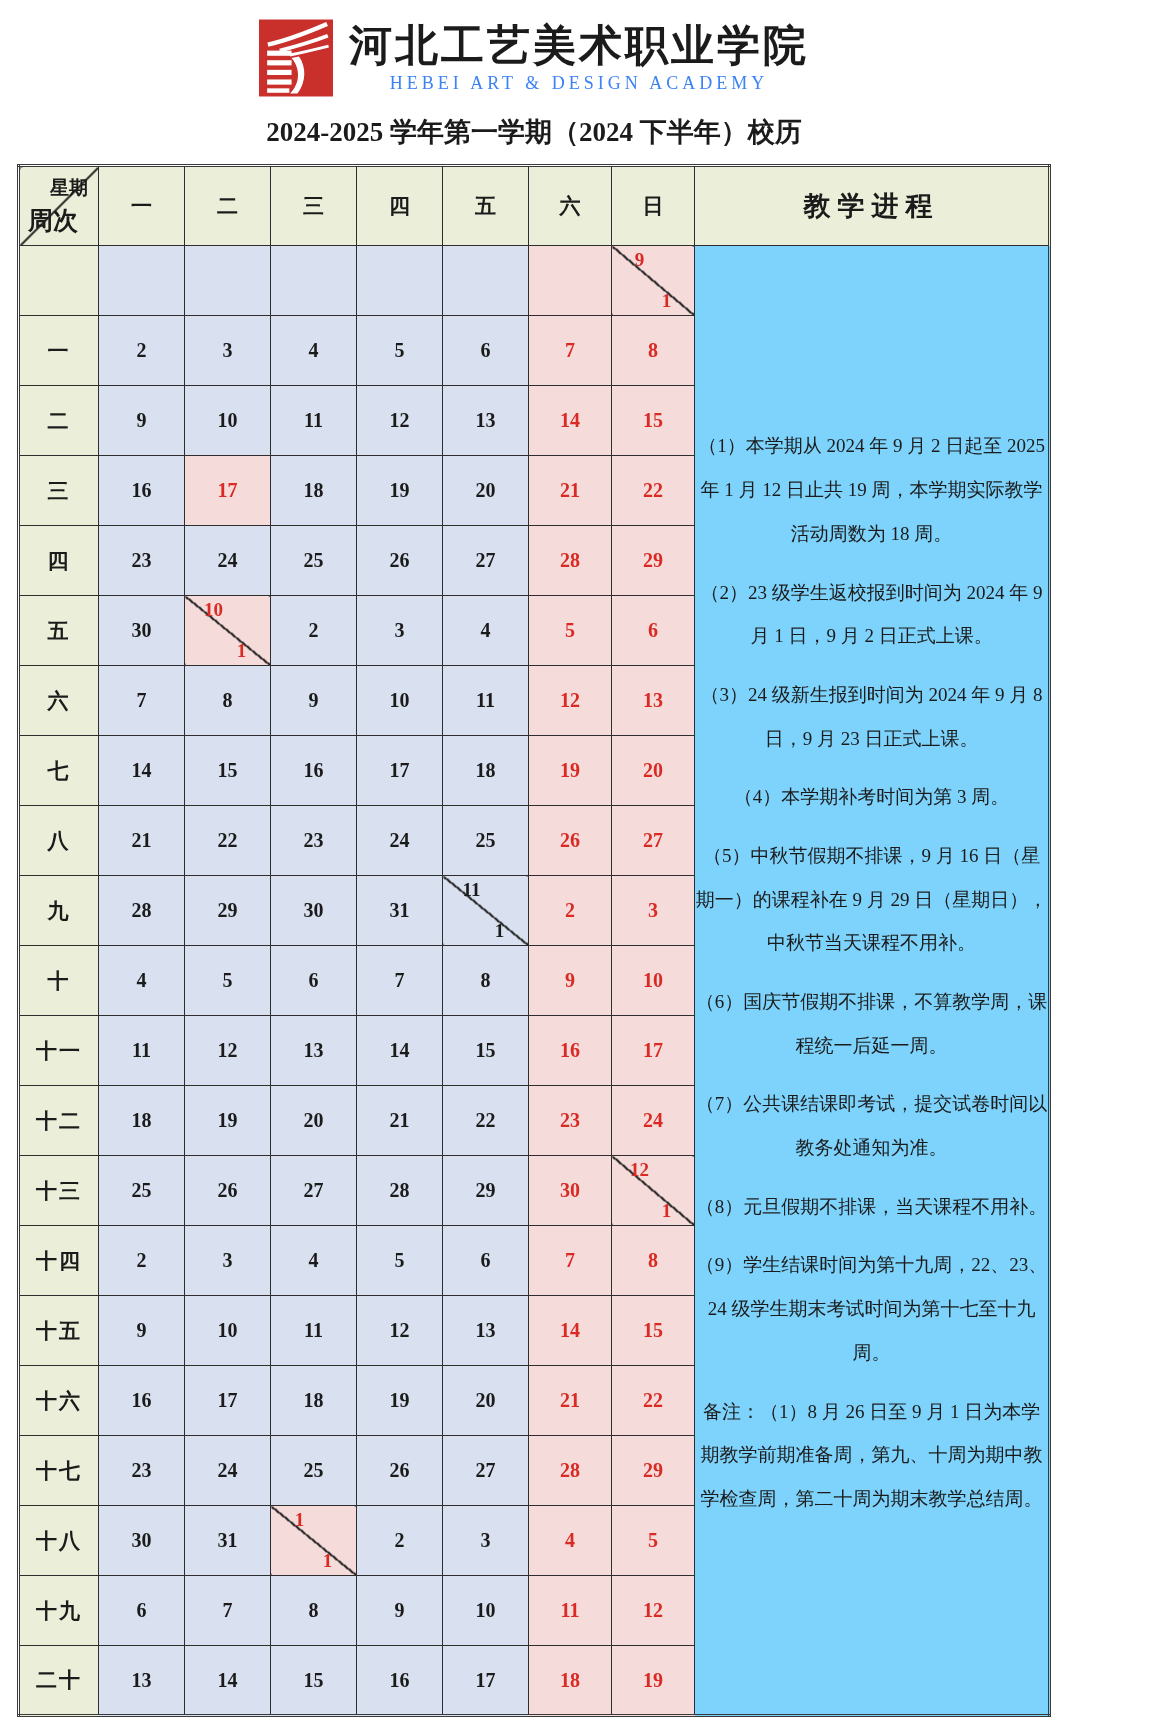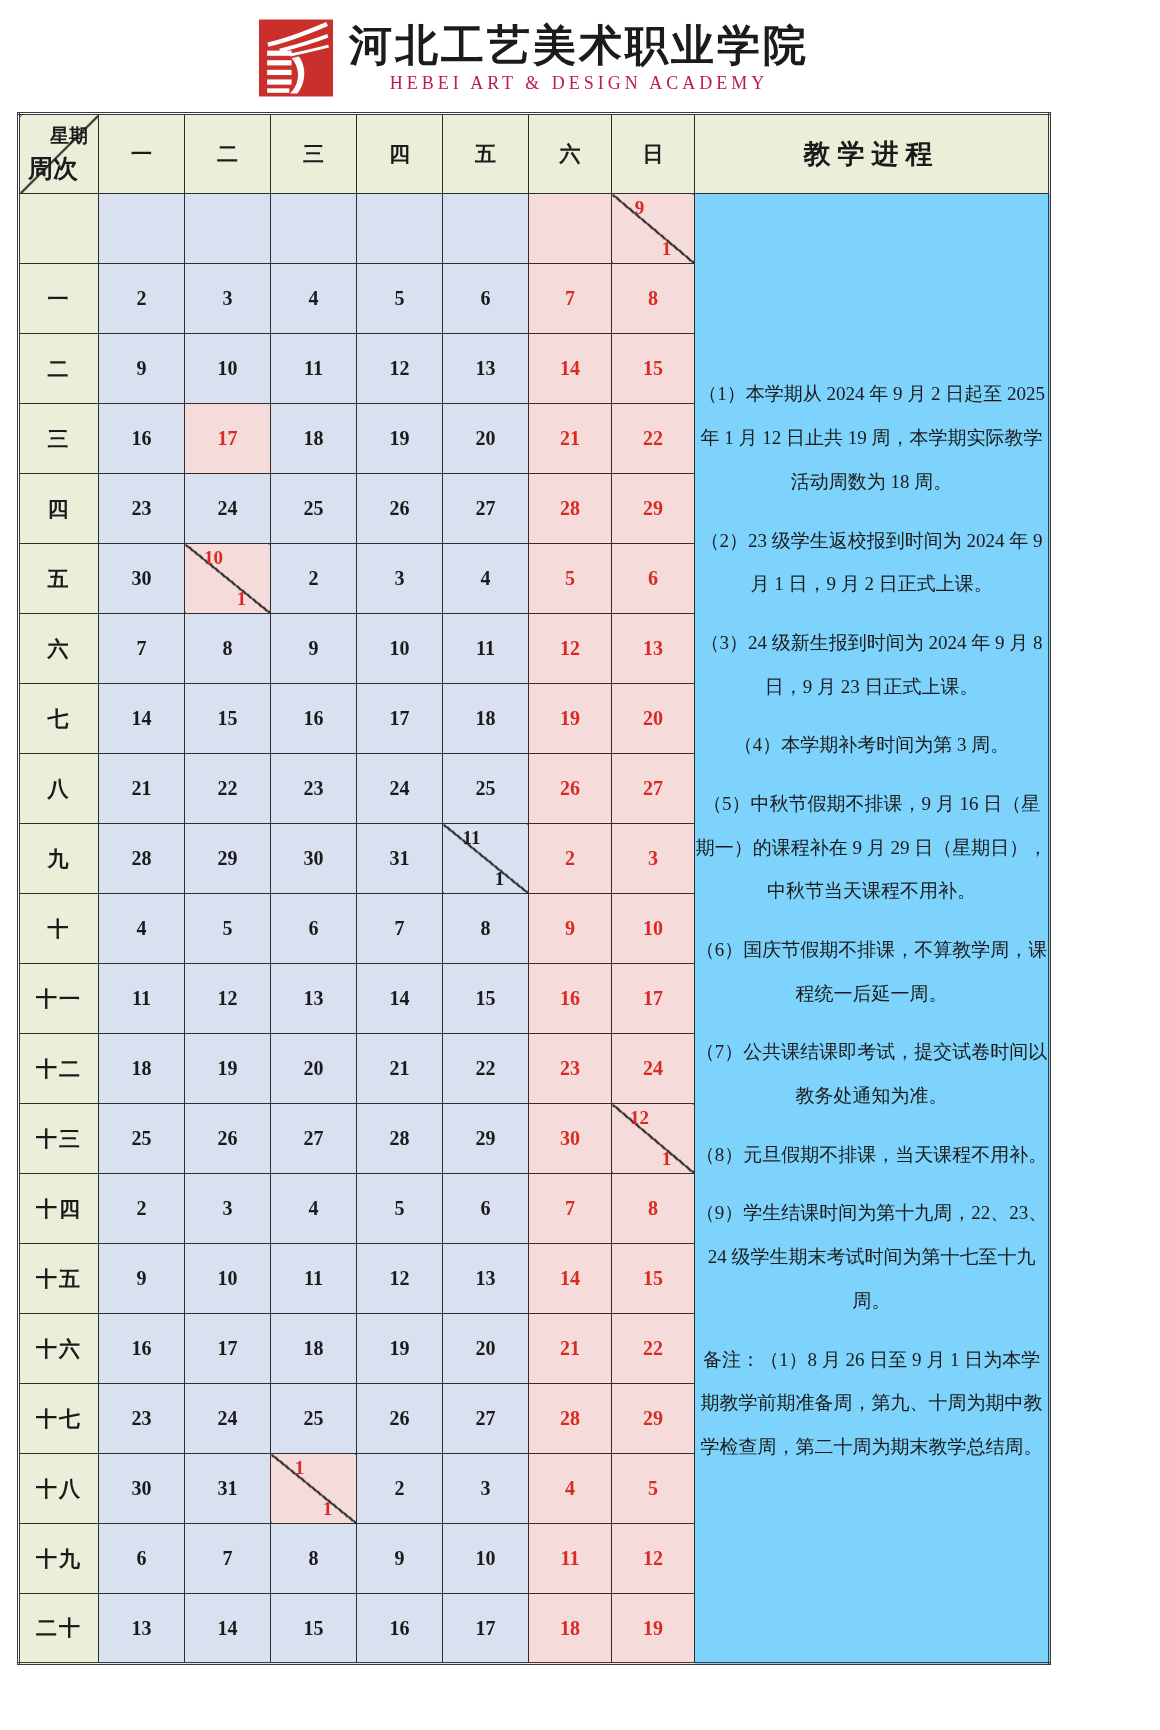--- a/index.html
+++ b/index.html
@@ -16,21 +16,21 @@
     width:1160px;height:1730px;background:#ffffff;color:#1b1b1b;
     font-family:"Liberation Serif","DejaVu Serif",serif;
   }
   .page{position:relative;width:1068px;height:1730px;overflow:hidden;}
 
   
   .brand{display:flex;align-items:center;justify-content:center;gap:16px;padding-top:18px;}
   .logo{width:74px;height:80px;flex:0 0 auto;}
   .brand-text{display:flex;flex-direction:column;align-items:center;}
   .brand-cn{font-size:43px;font-weight:bold;letter-spacing:3px;line-height:1.1;}
-  .brand-en{font-size:18px;letter-spacing:4px;color:#be185d;margin-top:3px;white-space:nowrap;text-align:center;}
+  .brand-en{font-size:18px;letter-spacing:4px;color:#3b82f6;margin-top:3px;white-space:nowrap;text-align:center;}
 
   .doc-title{text-align:center;font-size:27px;font-weight:bold;margin:16px 0 0;}
 
   
   table.calendar{
     width:1034px;margin:14px auto 0;border-collapse:collapse;table-layout:fixed;
     border:3px double #3a3a3a;
   }
   .calendar th,.calendar td{
     border:1px solid var(--border);padding:0;text-align:center;vertical-align:middle;
@@ -84,20 +84,21 @@
         <path d="M42 48 C 62 44, 78 40, 94 36" stroke="#ffffff" stroke-width="4" fill="none"></path>
         <path d="M44 52 C 56 66, 56 86, 42 100 L 52 100 C 64 84, 64 64, 54 50 Z" fill="#ffffff"></path>
       </svg>
     </div>
     <div class="brand-text">
       <div class="brand-cn">河北工艺美术职业学院</div>
       <div class="brand-en">HEBEI ART &amp; DESIGN ACADEMY</div>
     </div>
   </header>
 
+  <h1 class="doc-title">2024-2025 学年第一学期（2024 下半年）校历</h1>
 
   <table class="calendar">
     <colgroup>
       <col style="width:80px">
       <col style="width:86px">
         <col style="width:86px">
         <col style="width:86px">
       <col style="width:86px">
         <col style="width:86px">
       <col style="width:83px">

